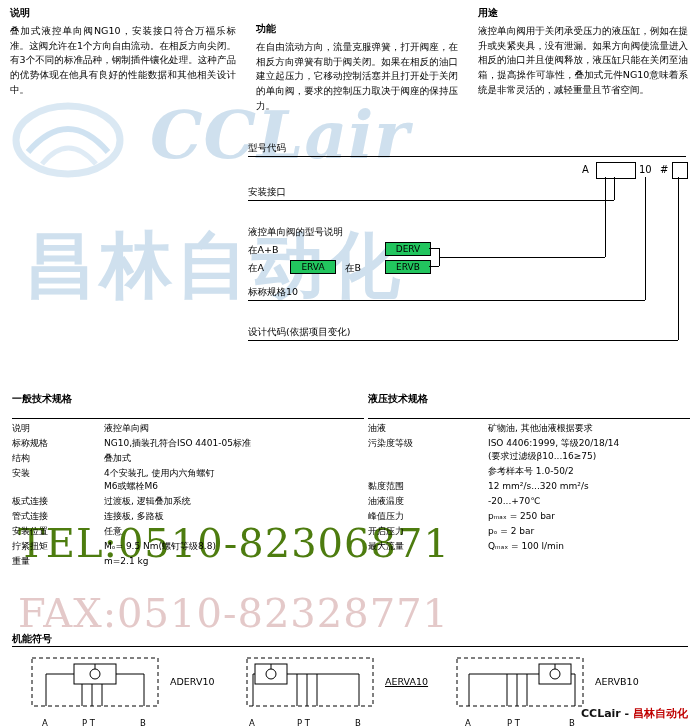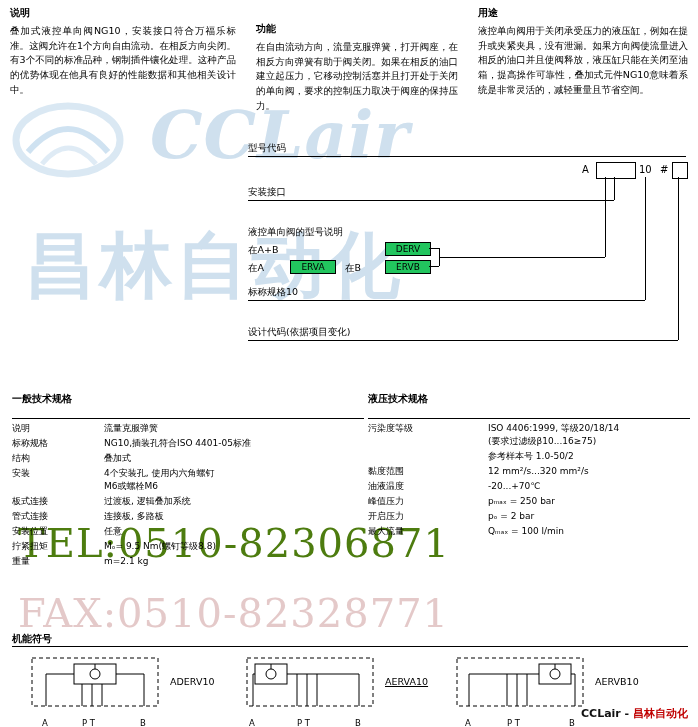--- a/index.html
+++ b/index.html
@@ -260,21 +260,21 @@
     <div class="ln v" style="left:678px; top:37px; height:163px;"></div>
   </div>
 
   <div class="specs">
     <div class="spec-col spec-left">
       <div class="spec-title">一般技术规格</div>
       <table class="spec">
         <tbody id="general-rows">
             <tr>
               <td class="k">说明</td>
-              <td class="v">流量克服弹簧</td>
+              <td class="v">液控单向阀</td>
             </tr>
             <tr>
               <td class="k">标称规格</td>
               <td class="v">NG10,插装孔符合ISO 4401-05标准</td>
             </tr>
             <tr>
               <td class="k">结构</td>
               <td class="v">叠加式</td>
             </tr>
             <tr>
@@ -301,20 +301,24 @@
               <td class="k">重量</td>
               <td class="v">m=2.1 kg</td>
             </tr>
           </tbody>
       </table>
     </div>
     <div class="spec-col spec-right">
       <div class="spec-title">液压技术规格</div>
       <table class="spec">
         <tbody id="hydraulic-rows">
+            <tr>
+              <td class="k">油液</td>
+              <td class="v">矿物油, 其他油液根据要求</td>
+            </tr>
             <tr>
               <td class="k">污染度等级</td>
               <td class="v">ISO 4406:1999, 等级20/18/14<br>(要求过滤级β10...16≥75)</td>
             </tr>
             <tr>
               <td class="k"></td>
               <td class="v">参考样本号 1.0-50/2</td>
             </tr>
             <tr>
               <td class="k">黏度范围</td>

